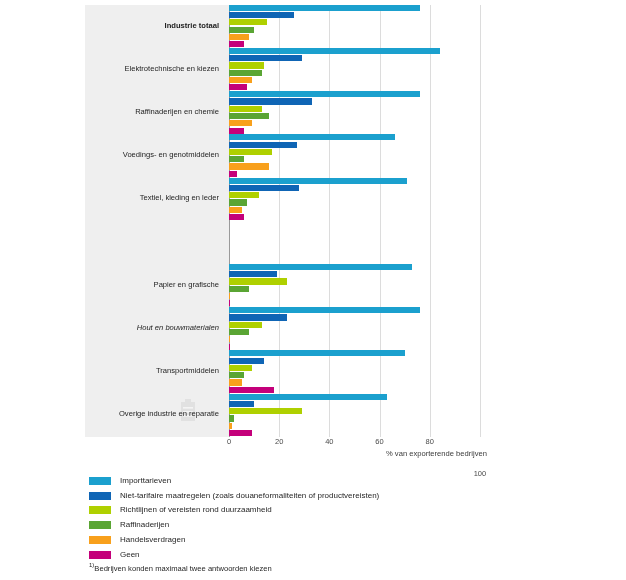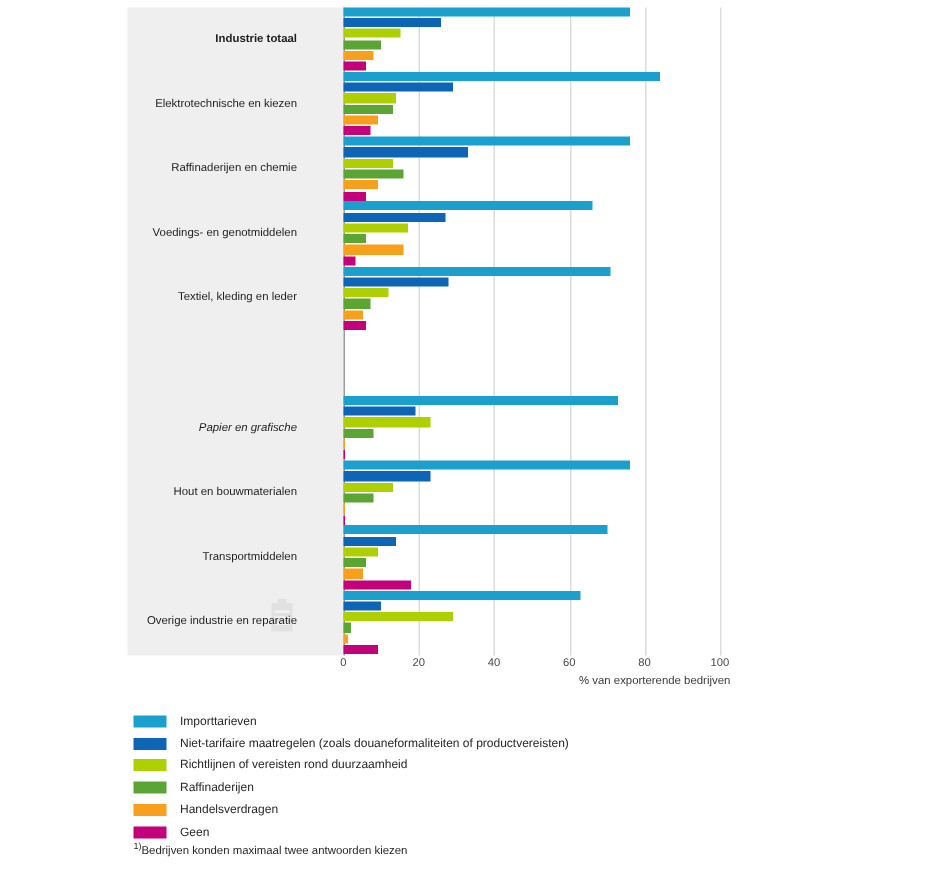--- a/index.html
+++ b/index.html
@@ -16,21 +16,21 @@
   .plot-area{position:absolute;left:85px;top:5px;width:420px;height:432px;}
   .label-panel{position:absolute;left:0;top:0;width:144px;height:432px;background:#efefef;}
   .grid-layer{position:absolute;left:144px;top:0;right:0;height:432px;}
   .gridline{position:absolute;top:0;bottom:0;width:1px;background:#dcdcdc;}
   .gridline.axis-zero{background:#9a9a9a;}
 
   
   .groups{position:absolute;left:0;top:0;width:420px;height:432px;}
   .bar-group{position:absolute;left:0;width:420px;display:flex;flex-direction:column;justify-content:center;}
   .cat-label{
-    position:absolute;left:0;width:113px;text-align:right;
+    position:absolute;left:0;width:134px;text-align:right;
     font-size:7.6px;color:#1d1d1d;line-height:1.1;
   }
   .cat-label.is-total{font-weight:bold;}
   .bars{position:absolute;left:144px;top:0;width:276px;}
   .bar-row{height:6.2px;margin-bottom:1.1px;position:relative;}
   .bar{position:absolute;left:0;top:0;height:100%;}
 
   
   .x-axis{position:absolute;left:229px;top:437px;width:260px;height:16px;}
   .tick{position:absolute;top:0;font-size:7.5px;color:#4a4a4a;transform:translateX(-50%);}
@@ -185,21 +185,21 @@
               <div class="bar" style="width: 17.5636px; background: rgb(90, 165, 52);"></div>
             </div>
             <div class="bar-row">
               <div class="bar" style="width: 12.5455px; background: rgb(248, 160, 28);"></div>
             </div>
             <div class="bar-row">
               <div class="bar" style="width: 15.0545px; background: rgb(196, 0, 122);"></div>
             </div>
           </div>
         </div>
-        <div class="bar-group" style="top: 259.2px; height: 43.2px; font-style: italic;">
+        <div class="bar-group" style="top: 259.2px; height: 43.2px;">
           <div class="cat-label" style="top: 16.6px;">Papier en grafische</div>
           <div class="bars" style="top: -0.3px;">
             <div class="bar-row">
               <div class="bar" style="width: 183.164px; background: rgb(27, 160, 206);"></div>
             </div>
             <div class="bar-row">
               <div class="bar" style="width: 47.6727px; background: rgb(15, 101, 181);"></div>
             </div>
             <div class="bar-row">
               <div class="bar" style="width: 57.7091px; background: rgb(175, 208, 0);"></div>
@@ -209,21 +209,21 @@
             </div>
             <div class="bar-row">
               <div class="bar" style="width: 0.8px; background: rgb(248, 160, 28);"></div>
             </div>
             <div class="bar-row">
               <div class="bar" style="width: 0.8px; background: rgb(196, 0, 122);"></div>
             </div>
           </div>
         </div>
         <div class="bar-group" style="top: 302.4px; height: 43.2px;">
-          <div class="cat-label" style="top: 16.6px;">Hout en bouwmaterialen</div>
+          <div class="cat-label" style="top: 16.6px; font-style: italic;">Hout en bouwmaterialen</div>
           <div class="bars" style="top: -0.3px;">
             <div class="bar-row">
               <div class="bar" style="width: 190.691px; background: rgb(27, 160, 206);"></div>
             </div>
             <div class="bar-row">
               <div class="bar" style="width: 57.7091px; background: rgb(15, 101, 181);"></div>
             </div>
             <div class="bar-row">
               <div class="bar" style="width: 32.6182px; background: rgb(175, 208, 0);"></div>
             </div>
@@ -286,21 +286,21 @@
         </div>
       </div>
   </div>
 
   <div class="x-axis">
       <div class="tick" style="left: 0px;">0</div>
       <div class="tick" style="left: 50.1818px;">20</div>
       <div class="tick" style="left: 100.364px;">40</div>
       <div class="tick" style="left: 150.545px;">60</div>
       <div class="tick" style="left: 200.727px;">80</div>
-      <div class="tick" style="left: 250.909px;">100</div>
+      <div class="tick" style="left: 250.909px; margin-top: 32px;">100</div>
     </div>
   <div class="axis-title">% van exporterende bedrijven</div>
 
   <div class="legend">
       <div class="legend-item">
         <span class="legend-swatch" style="background: rgb(27, 160, 206);"></span>
         <span class="legend-text">Importtarieven</span>
       </div>
       <div class="legend-item">
         <span class="legend-swatch" style="background: rgb(15, 101, 181);"></span>

